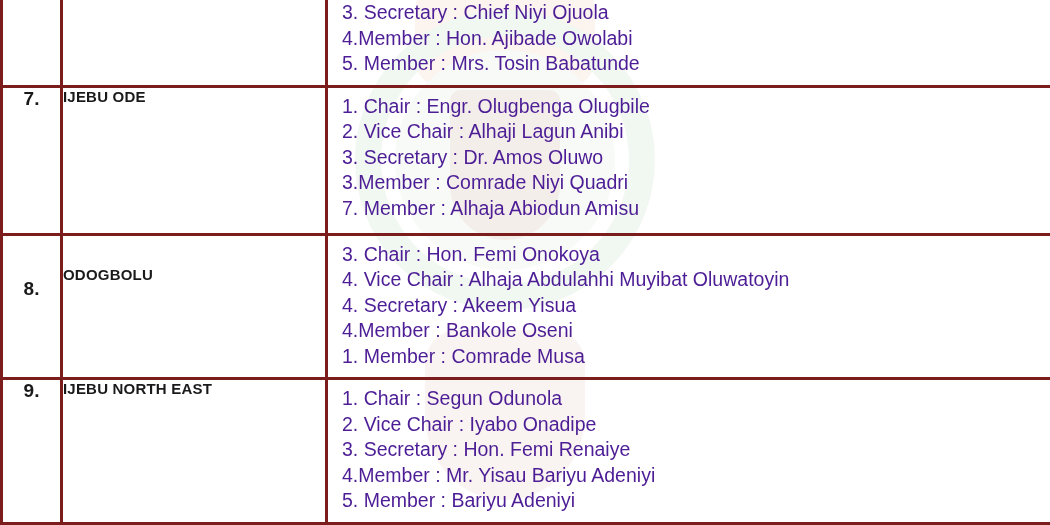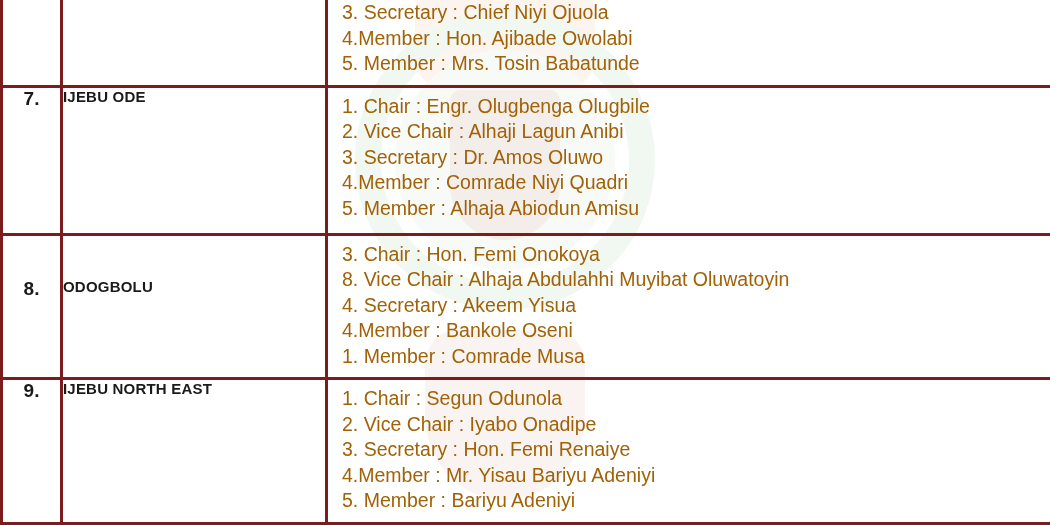--- a/index.html
+++ b/index.html
@@ -103,30 +103,30 @@
     padding-top: 20px;
   }
   .cell-lga {
     font-weight: bold;
     font-size: 15px;
     color: #1a1a1a;
     padding-left: 14px;
     padding-top: 20px;
     letter-spacing: 0.2px;
   }
-  .cell-lga.mid { padding-top: 42px; }
+  .cell-lga.mid { padding-top: 30px; }
   .cell-no.mid { padding-top: 42px; }
 
   .officers {
     padding: 6px 0 8px 14px;
   }
   .officer-line {
     font-size: 19.5px;
     line-height: 25.5px;
-    color: #a16207;
+    color: #4c1d95;
     white-space: nowrap;
   }
 
   
   .row-partial .officers { padding-top: 0; }
   .bottom-strip td { height: 8px; }
 </style>
 </head>
 <body>
 
@@ -161,33 +161,33 @@
       </tr>
 
       <tr style="height:148px;">
         <td class="cell-no">7.</td>
         <td class="cell-lga">IJEBU ODE</td>
         <td>
           <div class="officers">
             <div class="officer-line">1. Chair : Engr. Olugbenga Olugbile</div>
             <div class="officer-line">2. Vice Chair :  Alhaji Lagun Anibi</div>
             <div class="officer-line">3. Secretary : Dr. Amos Oluwo</div>
-            <div class="officer-line">4.Member :  Comrade Niyi Quadri</div>
-            <div class="officer-line">5. Member : Alhaja Abiodun Amisu</div>
+            <div class="officer-line">3.Member :  Comrade Niyi Quadri</div>
+            <div class="officer-line">7. Member : Alhaja Abiodun Amisu</div>
           </div>
         </td>
       </tr>
 
       <tr style="height:144px;">
         <td class="cell-no mid">8.</td>
         <td class="cell-lga mid">ODOGBOLU</td>
         <td>
           <div class="officers">
             <div class="officer-line">3. Chair :  Hon. Femi Onokoya</div>
-            <div class="officer-line">8. Vice Chair :  Alhaja Abdulahhi Muyibat Oluwatoyin</div>
+            <div class="officer-line">4. Vice Chair :  Alhaja Abdulahhi Muyibat Oluwatoyin</div>
             <div class="officer-line">4. Secretary :  Akeem Yisua</div>
             <div class="officer-line">4.Member :  Bankole Oseni</div>
             <div class="officer-line">1. Member :  Comrade Musa</div>
           </div>
         </td>
       </tr>
 
       <tr style="height:144px;">
         <td class="cell-no">9.</td>
         <td class="cell-lga">IJEBU NORTH EAST</td>

